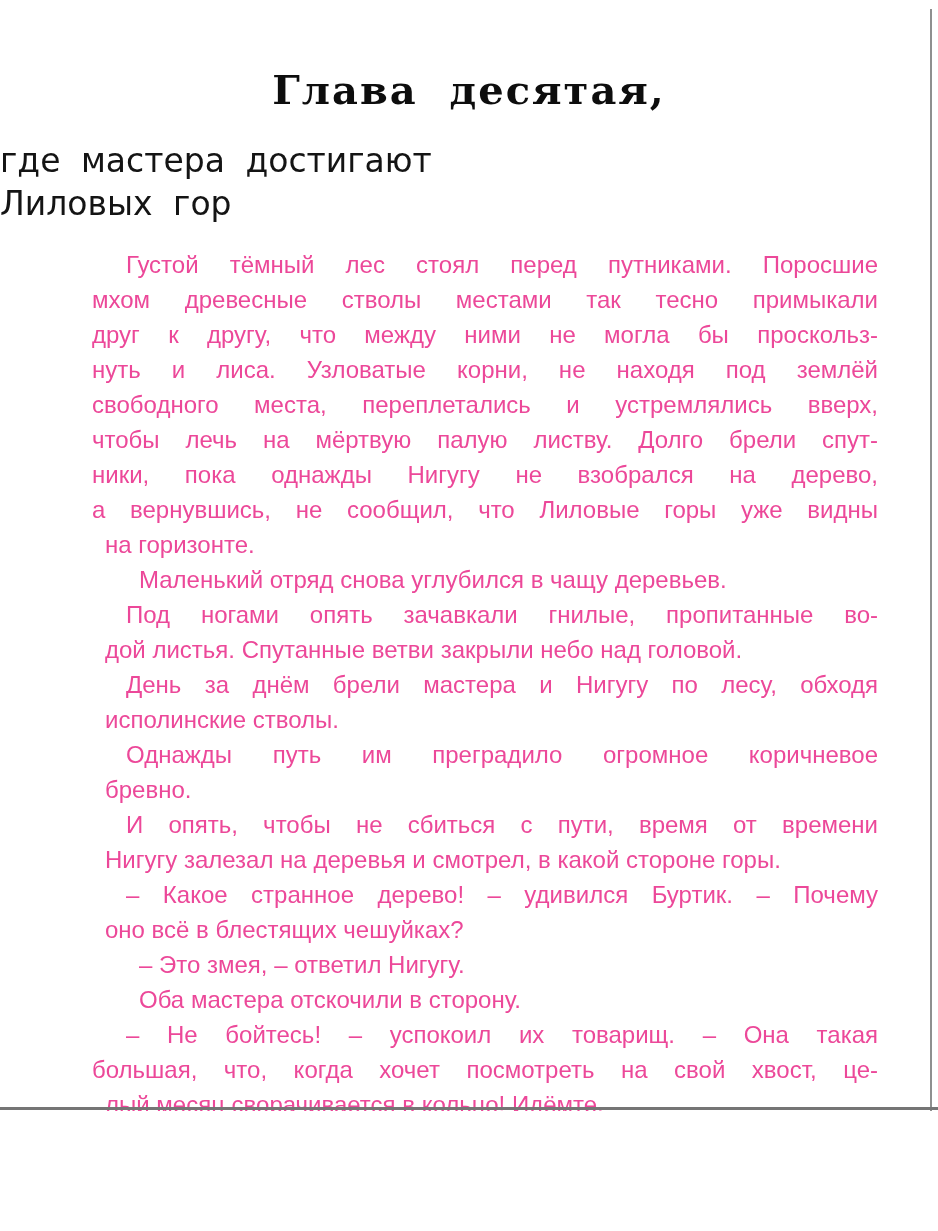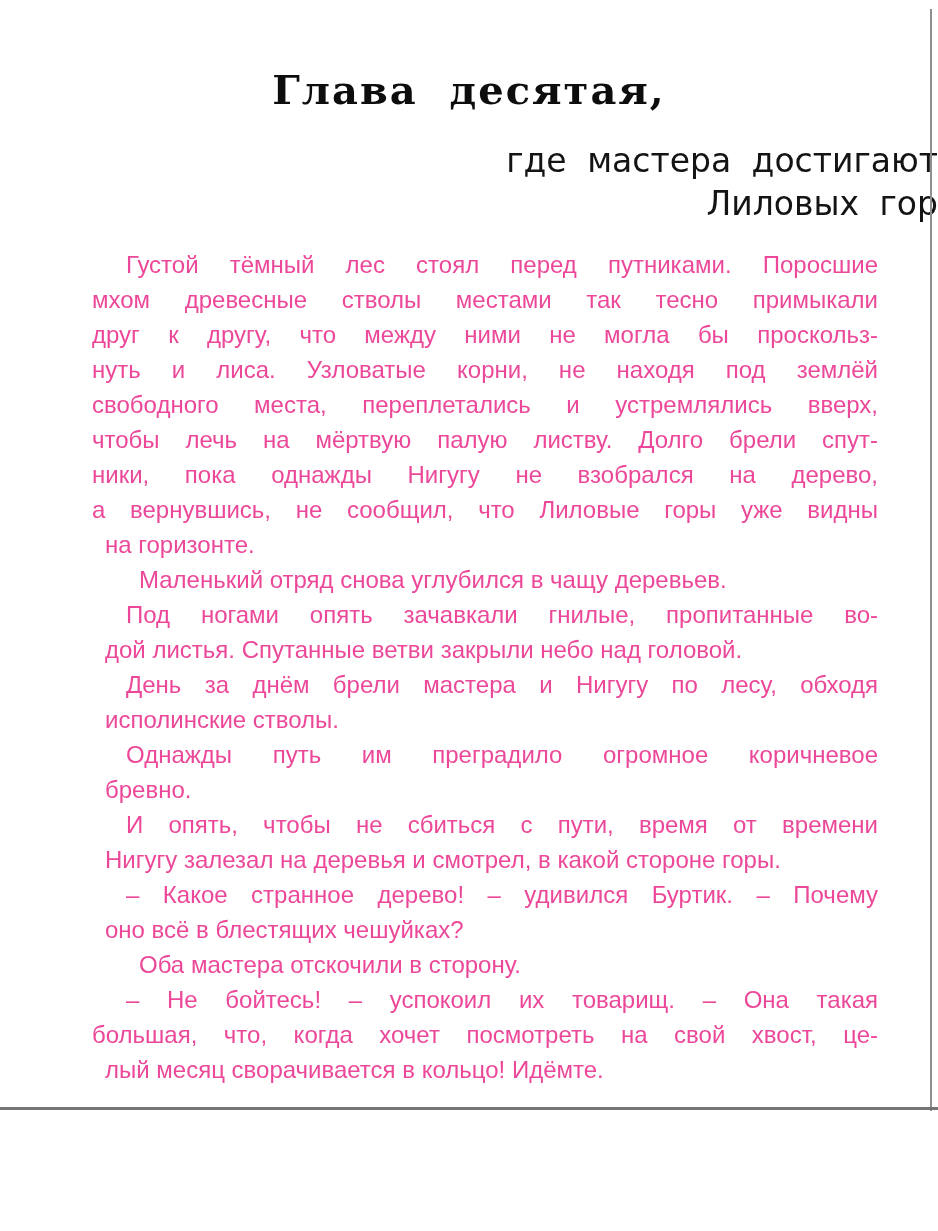--- a/index.html
+++ b/index.html
@@ -38,21 +38,21 @@
     font-family: "DejaVu Serif", serif;
     font-weight: bold;
     font-size: 40px;
     line-height: 44px;
     letter-spacing: 2px;
     word-spacing: 16px;
     color: #0d0d0d;
   }
   .subtitle {
     margin-top: 16px;
-    text-align: right;
+    text-align: left;
     font-family: "DejaVu Sans", cursive, sans-serif;
     font-size: 33px;
     line-height: 43px;
     word-spacing: 10px;
     color: #141414;
   }
   .body-text {
     margin: 22px auto 0 92px;
     width: 786px;
     font-family: "Liberation Sans", sans-serif;
@@ -120,20 +120,23 @@
       </div>
       <div class="para">
         <div class="line first">И опять, чтобы не сбиться с пути, время от времени</div>
         <div class="line last">Нигугу залезал на деревья и смотрел, в какой стороне горы.</div>
       </div>
       <div class="para">
         <div class="line first">– Какое странное дерево! – удивился Буртик. – Почему</div>
         <div class="line last">оно всё в блестящих чешуйках?</div>
       </div>
       <div class="para">
+        <div class="line first last">– Это змея, – ответил Нигугу.</div>
+      </div>
+      <div class="para">
         <div class="line first last">Оба мастера отскочили в сторону.</div>
       </div>
       <div class="para">
         <div class="line first">– Не бойтесь! – успокоил их товарищ. – Она такая</div>
         <div class="line">большая, что, когда хочет посмотреть на свой хвост, це-</div>
         <div class="line last">лый месяц сворачивается в кольцо! Идёмте.</div>
       </div>
     </div>
 
   <div class="page-number">56</div>

